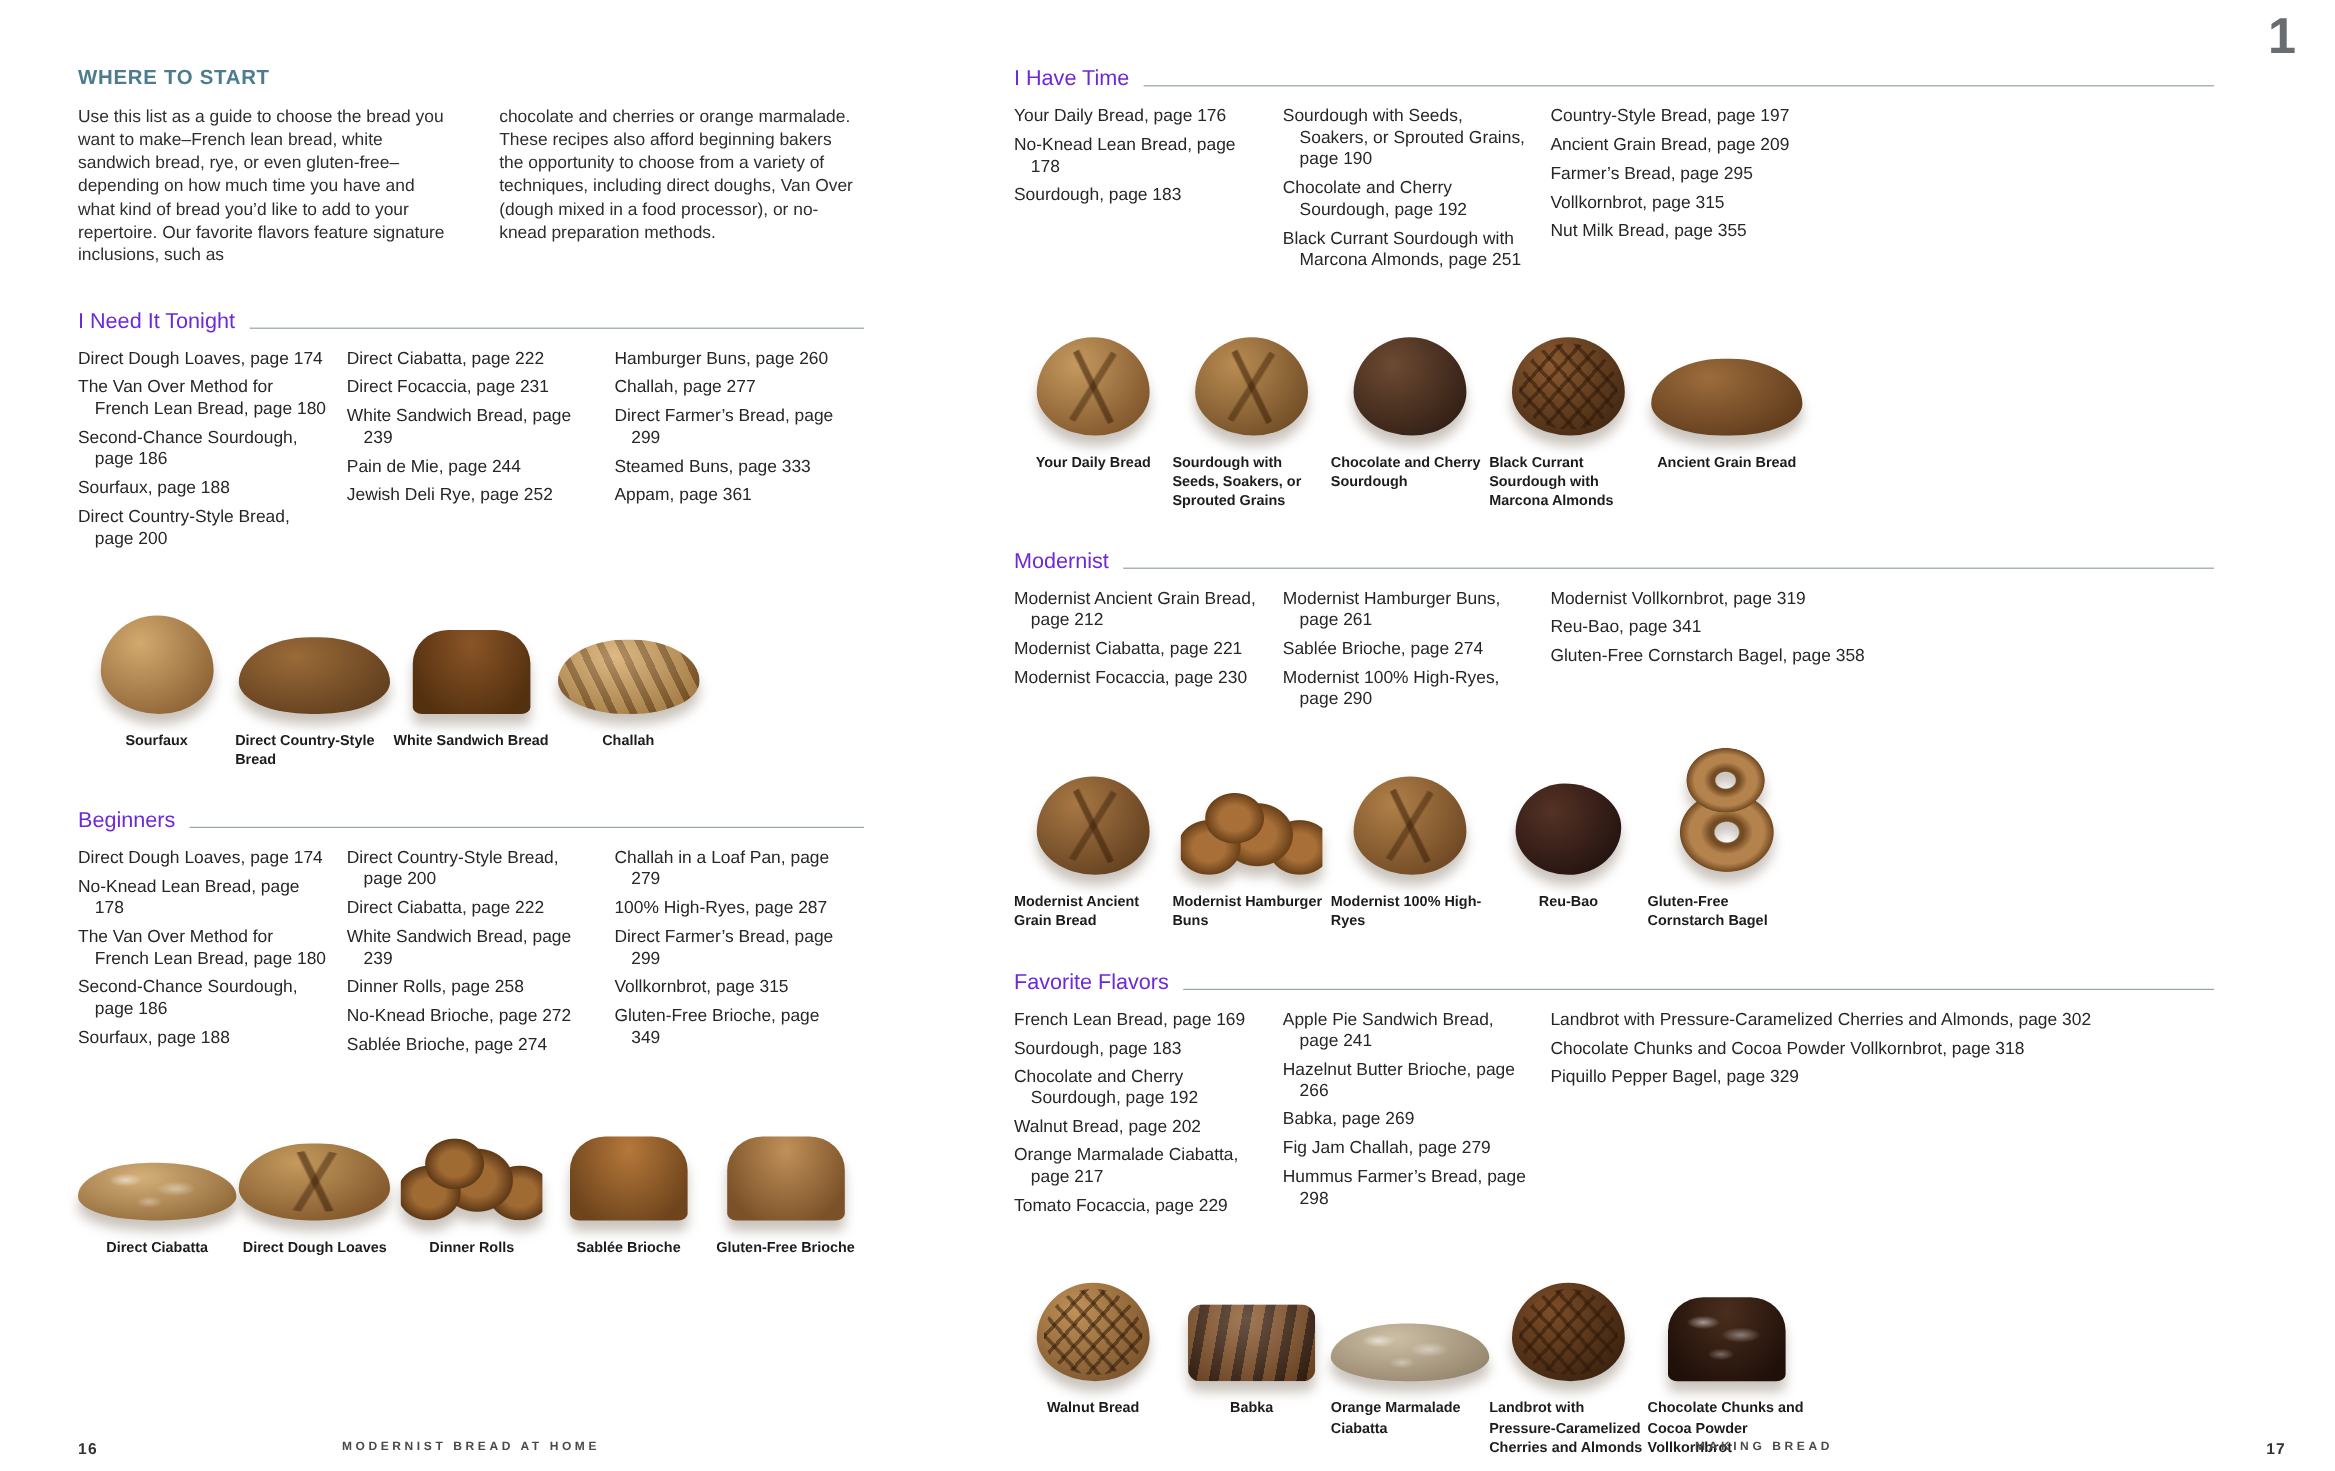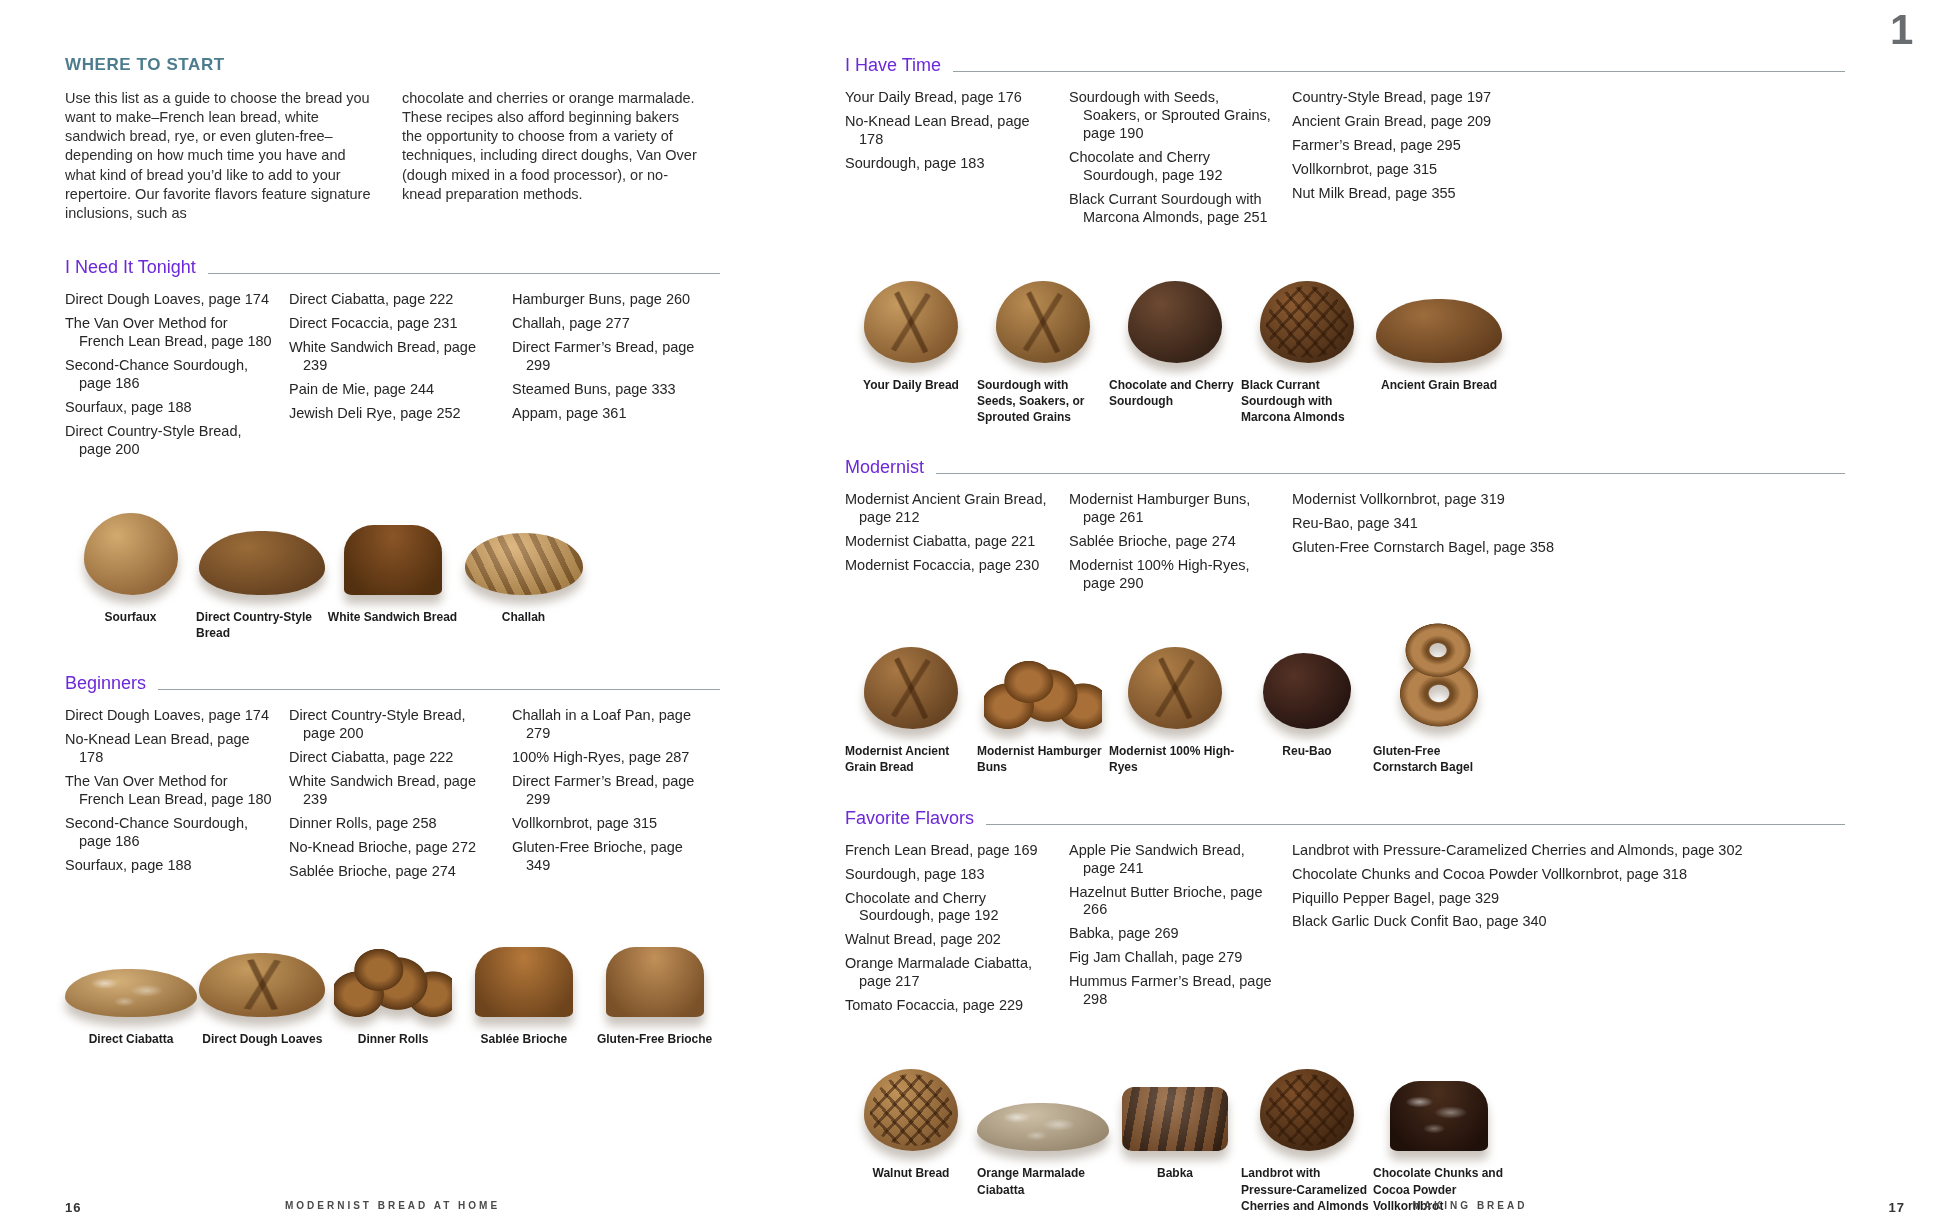--- a/index.html
+++ b/index.html
@@ -8,21 +8,21 @@
     font-family:"Liberation Sans", sans-serif;color:#2b2b2b;overflow:hidden;
   }
   .page{position:absolute;top:55px;}
   .page-left{left:65px;width:655px;}
   .page-right{left:845px;width:1000px;}
 
   
   .page-title{
     font-size:17px;font-weight:700;letter-spacing:.6px;color:#4c7c8e;margin:0 0 14px 0;
   }
-  .intro-cols{display:grid;grid-template-columns:315px 300px;column-gap:22px;margin-bottom:34px;}
+  .intro-cols{display:grid;grid-template-columns:315px 300px;column-gap:36px;margin-bottom:34px;}
   .intro-cols p{margin:0;font-size:14.5px;line-height:1.32;color:#2e2e2e;}
 
   
   .section{margin-bottom:32px;}
   .section-header{display:flex;align-items:flex-end;margin-bottom:13px;}
   .section-title{font-size:18px;font-weight:500;color:#6d28d9;margin:0;white-space:nowrap;}
   .section-rule{flex:1;height:1px;background:#97a3a8;margin-left:12px;margin-bottom:4px;}
 
   .list-cols{display:grid;grid-template-columns:224px 223px 1fr;column-gap:0;}
   .list-item{
@@ -356,41 +356,40 @@
             <div class="list-item">Apple Pie Sandwich Bread, page 241</div>
             <div class="list-item">Hazelnut Butter Brioche, page 266</div>
             <div class="list-item">Babka, page 269</div>
             <div class="list-item">Fig Jam Challah, page 279</div>
             <div class="list-item">Hummus Farmer’s Bread, page 298</div>
           </div>
           <div class="list-col">
             <div class="list-item">Landbrot with Pressure-Caramelized Cherries and Almonds, page 302</div>
             <div class="list-item">Chocolate Chunks and Cocoa Powder Vollkornbrot, page 318</div>
             <div class="list-item">Piquillo Pepper Bagel, page 329</div>
-            <div class="list-item">Black Garlic Duck Confit Bao, page 340</div>
           </div>
         </div>
     <div class="photo-row">
           <figure class="bread-figure">
             <div class="bread-wrap">
               <div class="bread boule lattice" style="--c1: #c09258; --c2: #77502a;"></div>
             </div>
             <figcaption class="bread-caption">Walnut Bread</figcaption>
           </figure>
           <figure class="bread-figure">
             <div class="bread-wrap">
+              <div class="bread babka" style="--c1: #8a5529; --c2: #3f2310;"></div>
+            </div>
+            <figcaption class="bread-caption">Babka</figcaption>
+          </figure>
+          <figure class="bread-figure">
+            <div class="bread-wrap">
               <div class="bread ciabatta floury" style="--c1: #cdbfa5; --c2: #8e7f66;"></div>
             </div>
             <figcaption class="bread-caption">Orange Marmalade Ciabatta</figcaption>
-          </figure>
-          <figure class="bread-figure">
-            <div class="bread-wrap">
-              <div class="bread babka" style="--c1: #8a5529; --c2: #3f2310;"></div>
-            </div>
-            <figcaption class="bread-caption">Babka</figcaption>
           </figure>
           <figure class="bread-figure">
             <div class="bread-wrap">
               <div class="bread boule lattice" style="--c1: #7c4e28; --c2: #38200e;"></div>
             </div>
             <figcaption class="bread-caption">Landbrot with Pressure-Caramelized Cherries and Almonds</figcaption>
           </figure>
           <figure class="bread-figure">
             <div class="bread-wrap">
               <div class="bread panloaf floury" style="--c1: #4a2e1d; --c2: #20100a;"></div>

